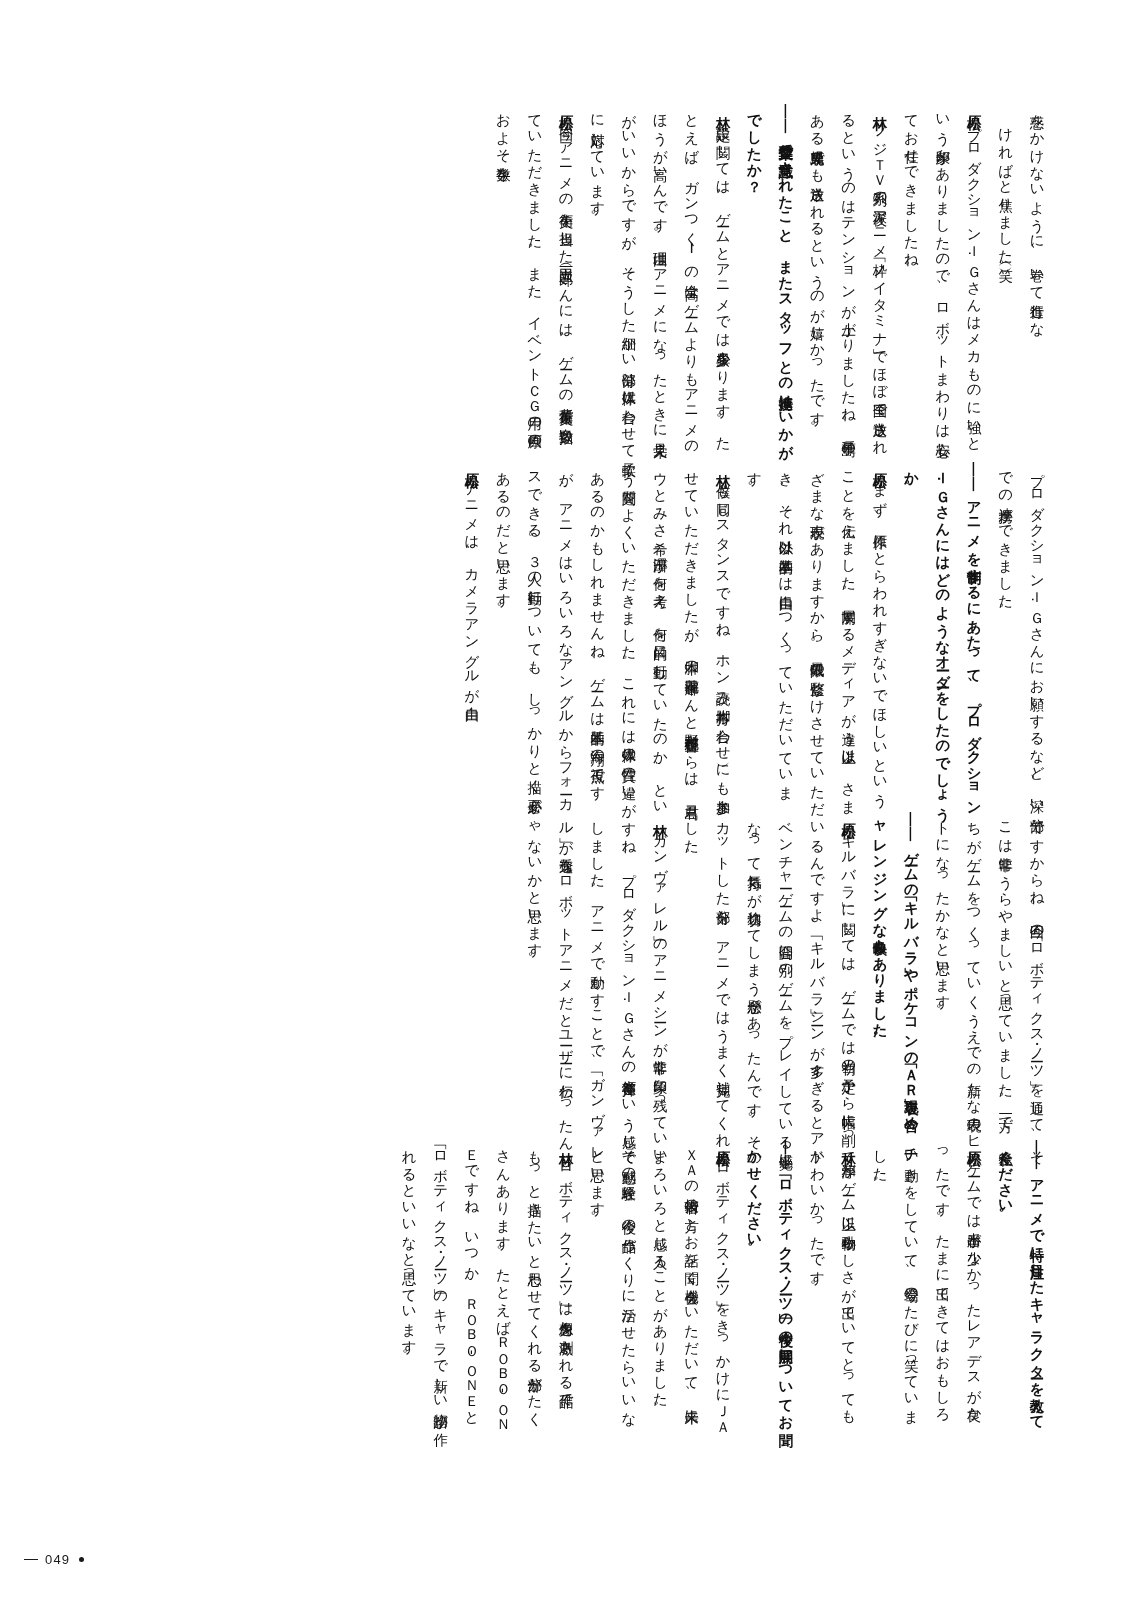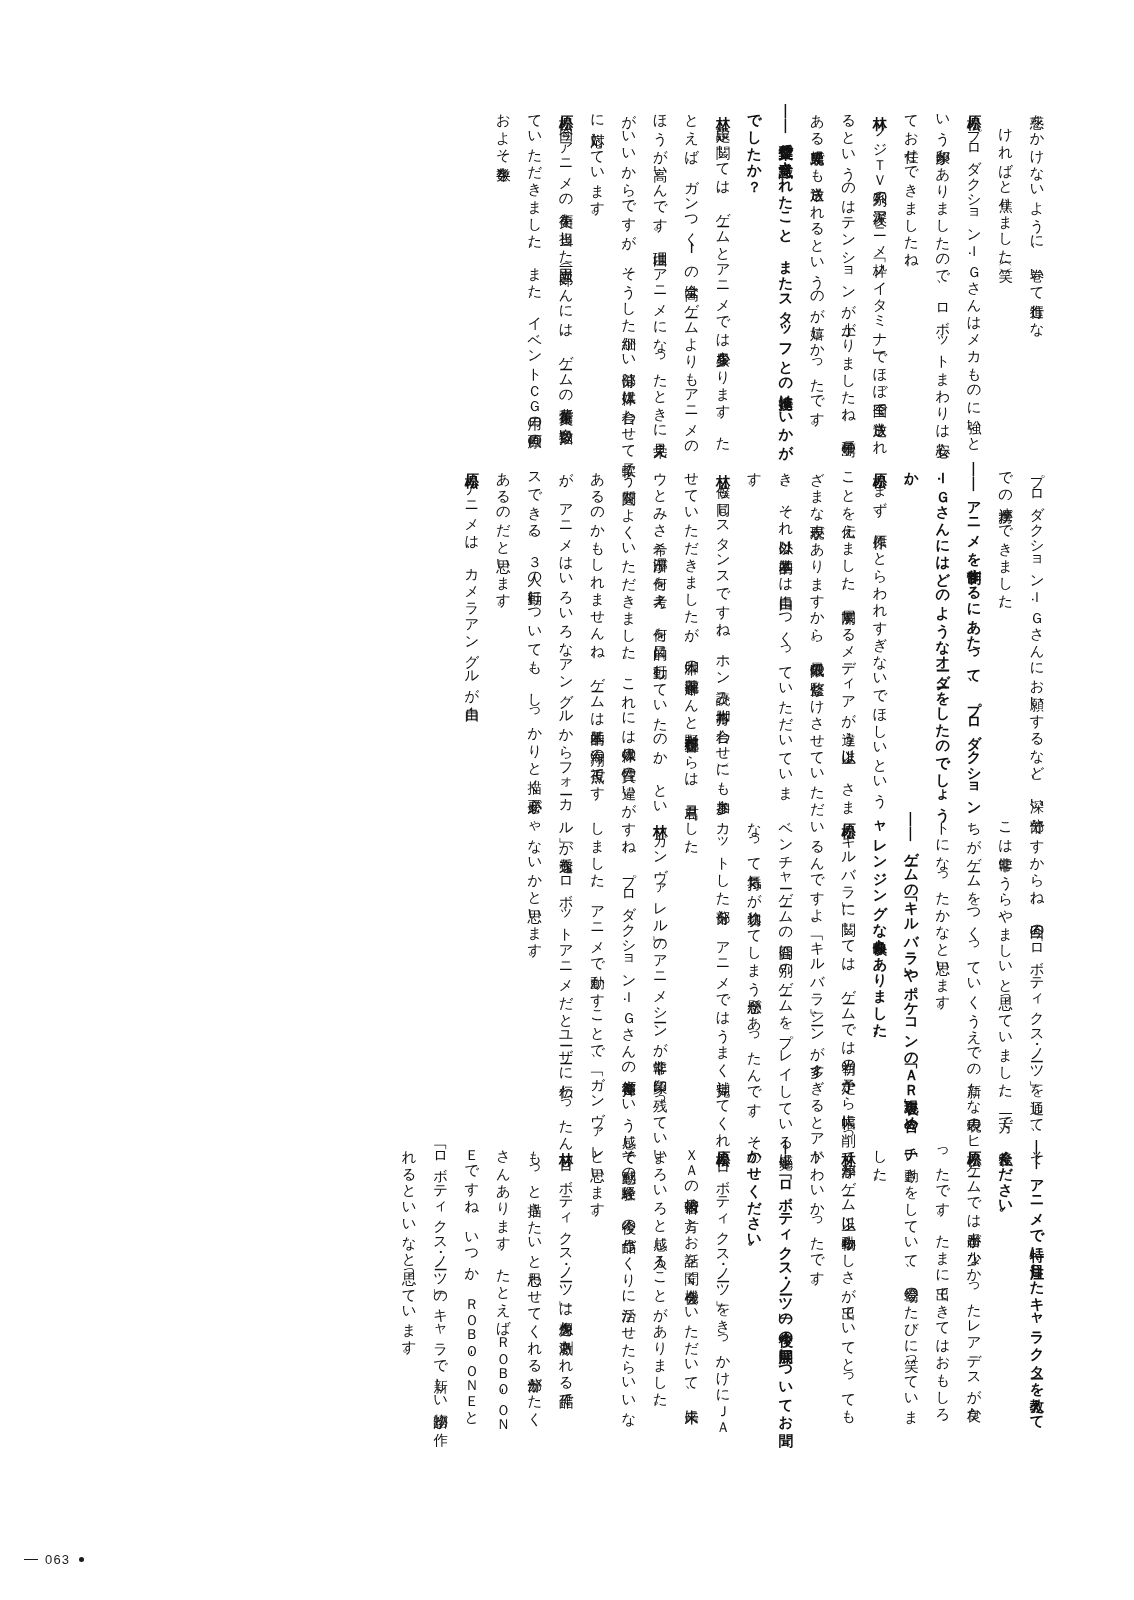--- a/index.html
+++ b/index.html
@@ -146,17 +146,17 @@
       <p class="qline noindent">――アニメで特に注目したキャラクターを教えてください。</p>
       <p class="noindent"><span class="speaker">松原</span><span class="sp-gap"> </span><span>ゲームでは出番が少なかったレアデスが良かったです。たまに出てきてはおもしろい動きをしていて、登場のたびに笑っていました。</span></p>
       <p class="noindent"><span class="speaker">林</span><span class="sp-gap"> </span><span>淳和がゲーム以上に小動物らしさが出ていてとってもかわいかったです。</span></p>
       <p class="qline noindent">――「ロボティクス・ノーツ」の今後の展開についてお聞かせください。</p>
       <p class="noindent"><span class="speaker">松原</span><span class="sp-gap"> </span><span>「ロボティクス・ノーツ」をきっかけにＪＡＸＡの技術者の方とお話を聞く機会をいただいて、未来にいろいろと感じ入ることがありました。その経験を、今後の作品づくりに活かせたらいいなと思います。</span></p>
       <p class="noindent"><span class="speaker">林</span><span class="sp-gap"> </span><span>「ロボティクス・ノーツ」は想像力を刺激される作品で、もっと描きたいと思わせてくれる部分がたくさんあります。たとえばＲＯＢＯ-ＯＮＥですね。いつか、ＲＯＢＯ-ＯＮＥと「ロボティクス・ノーツ」のキャラで新しい物語が作れるといいなと思っています。</span></p>
     </div>
 
   <div id="folio">
     <span class="rule"></span>
-    <span class="num">063</span>
+    <span class="num">049</span>
     <span class="dot"></span>
   </div>
 
 </div>
 
 </body></html>

